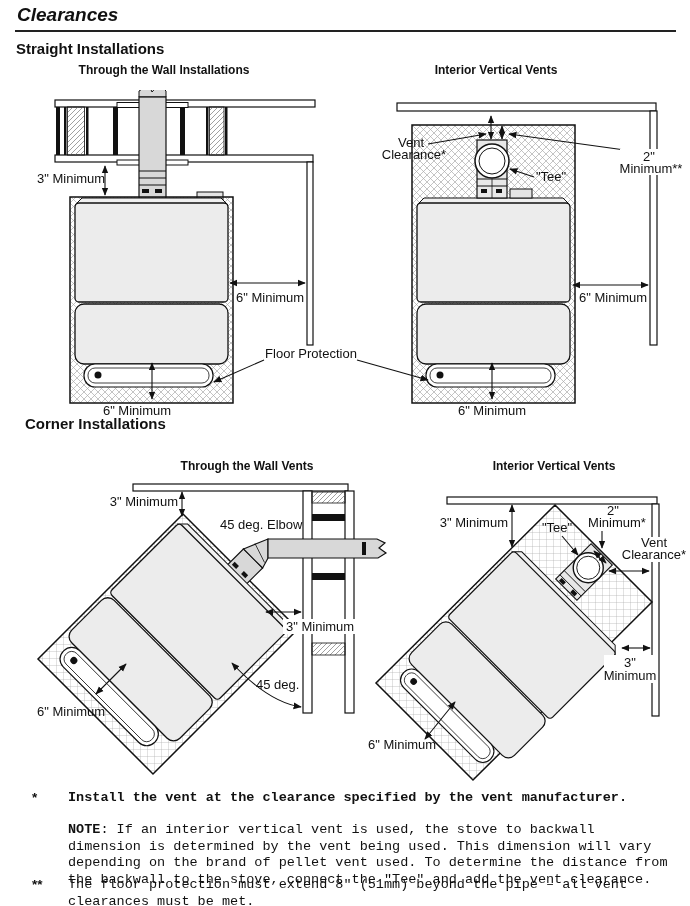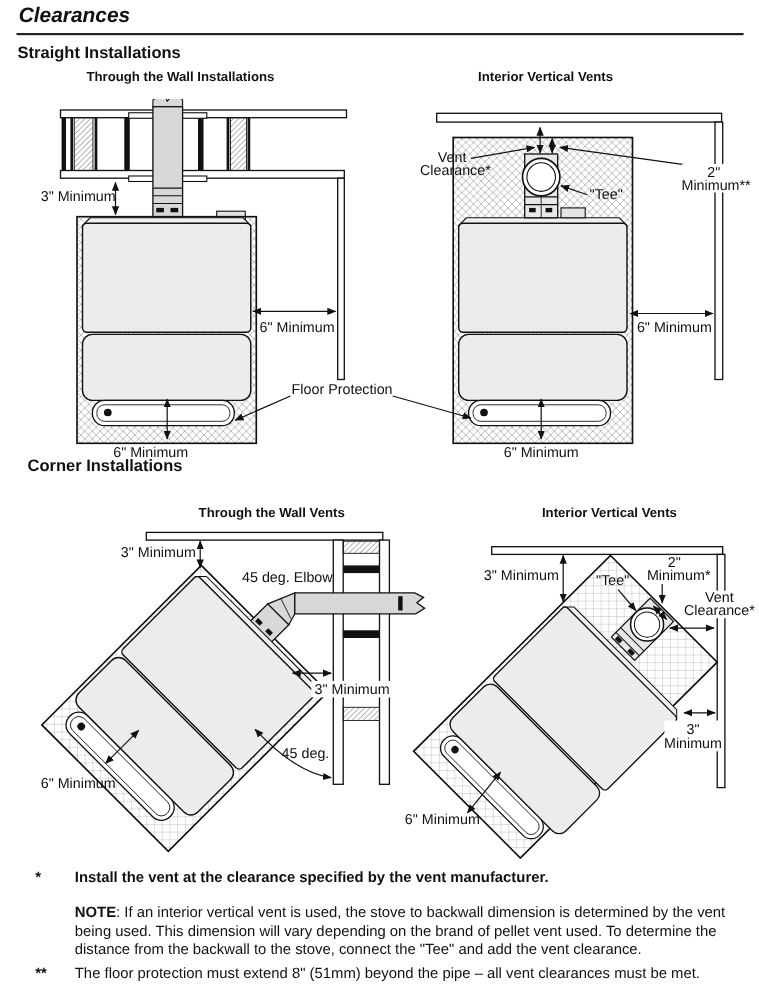--- a/index.html
+++ b/index.html
@@ -14,21 +14,21 @@
   .cap1{left:164px;top:63px;}
   .cap2{left:496px;top:63px;}
   .cap3{left:200px;top:459px;margin-left:47px;}
   .cap4{left:554px;top:459px;}
   svg{position:absolute;left:0;font-family:inherit;}
   .svg-straight{top:90px;}
   .svg-corner{top:480px;}
   .lbl{font-size:13px;fill:#111;}
   .fn{position:absolute;left:30px;width:640px;font-size:13.5px;line-height:16.5px;}
   .fn-sym{position:absolute;left:2px;font-weight:bold;}
-  .fn-body{margin-left:38px;}
+  .fn-body{margin-left:38px;font-family:Liberation Mono, monospace;}
   .bold{font-weight:bold;}
   .fn1{top:790px;}
   .fnnote{top:810px;}
   .fnnote .fn-body{width:600px;margin-top:12px;}
   .fn2{top:877px;}
 </style>
 </head>
 <body>
 
 <div class="page">

